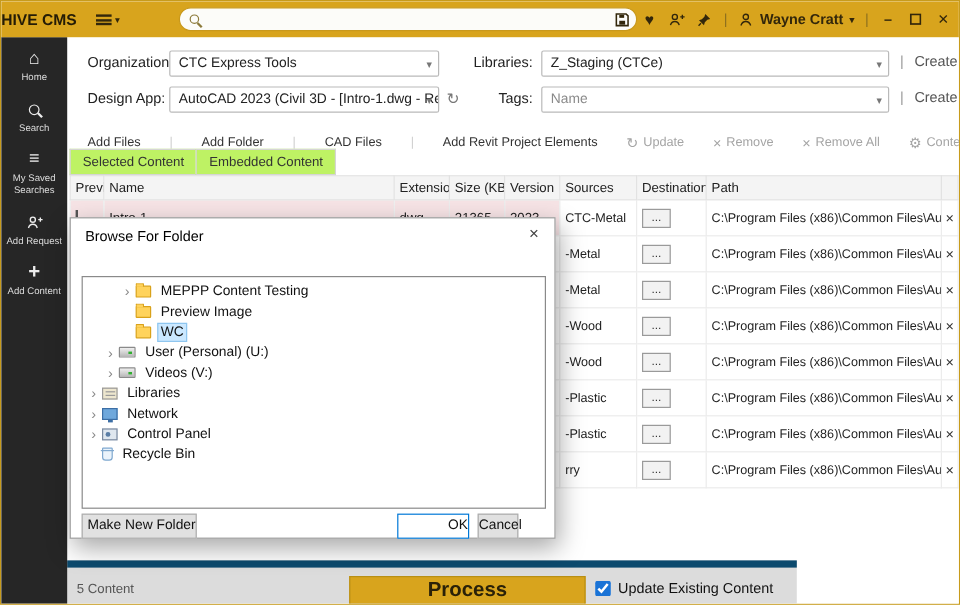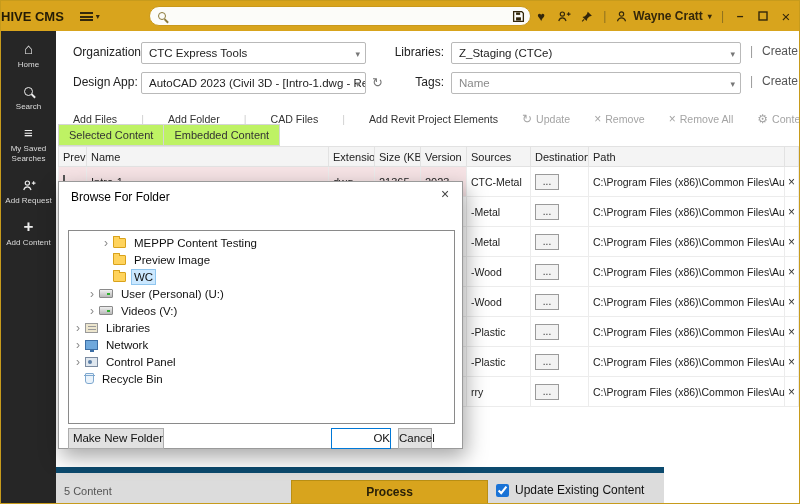--- a/index.html
+++ b/index.html
@@ -61,21 +61,21 @@
   .grid td{border:1px solid #ECECEC;height:30px;padding:0 4px;white-space:nowrap;overflow:hidden;color:#222}
   .grid tr.r0 td.pink{background:#F6E3E5}
   .thumb{width:22px;height:24px;background:linear-gradient(135deg,#73706a,#2e2d2b);border:1px solid #555}
   .src,.pathc{font-size:10.5px}
   .dots{width:24px;height:16px;border:1px solid #9a9a9a;background:#F2F2F2;font-size:10px;line-height:6px;color:#333;padding:0;cursor:pointer;font-family:"Liberation Sans",sans-serif}
   .rxc{padding:0 1px !important;text-align:center}
   .rx{color:#333;font-size:12px;cursor:pointer}
 
   .footer{position:absolute;left:0;top:436px;width:608px;height:38px;background:#DCDCDC;border-top:6px solid #0c4a6e}
   .count{position:absolute;left:8px;top:12px;font-size:11px;color:#555}
-  .process{position:absolute;left:235px;top:7px;width:197px;height:24px;background:#D8A41D;border:1px solid #b98f14;font-size:12px;font-weight:bold;color:#2a2108;text-align:center;line-height:22px;cursor:pointer}
+  .process{position:absolute;left:235px;top:7px;width:197px;height:24px;background:#D8A41D;border:1px solid #b98f14;font-size:17px;font-weight:bold;color:#2a2108;text-align:center;line-height:22px;cursor:pointer}
   .uec{position:absolute;left:440px;top:10px;display:flex;align-items:center;gap:6px;font-size:12px;color:#111}
   .uec input{width:13px;height:13px;accent-color:#1a73d6;cursor:pointer}
 
   
   .dialog{position:absolute;left:57px;top:180px;width:405px;height:268px;background:#fff;border:1px solid #9a9a9a;box-shadow:3px 8px 20px rgba(0,0,0,.35);z-index:10}
   .dlg-title{position:absolute;left:12px;top:8px;font-size:12px;color:#000}
   .dlg-close{position:absolute;right:9px;top:4px;font-size:14px;color:#444;cursor:pointer;width:16px;text-align:center}
   .tree{position:absolute;left:9px;top:48px;width:387px;height:194px;border:1px solid #8a8a8a;background:#fff;overflow:hidden;padding-top:3px}
   .titem{height:17px;display:flex;align-items:center;font-size:11.5px;color:#111;cursor:pointer}
   .lvl0{padding-left:4px}.lvl1{padding-left:18px}.lvl2{padding-left:32px}

